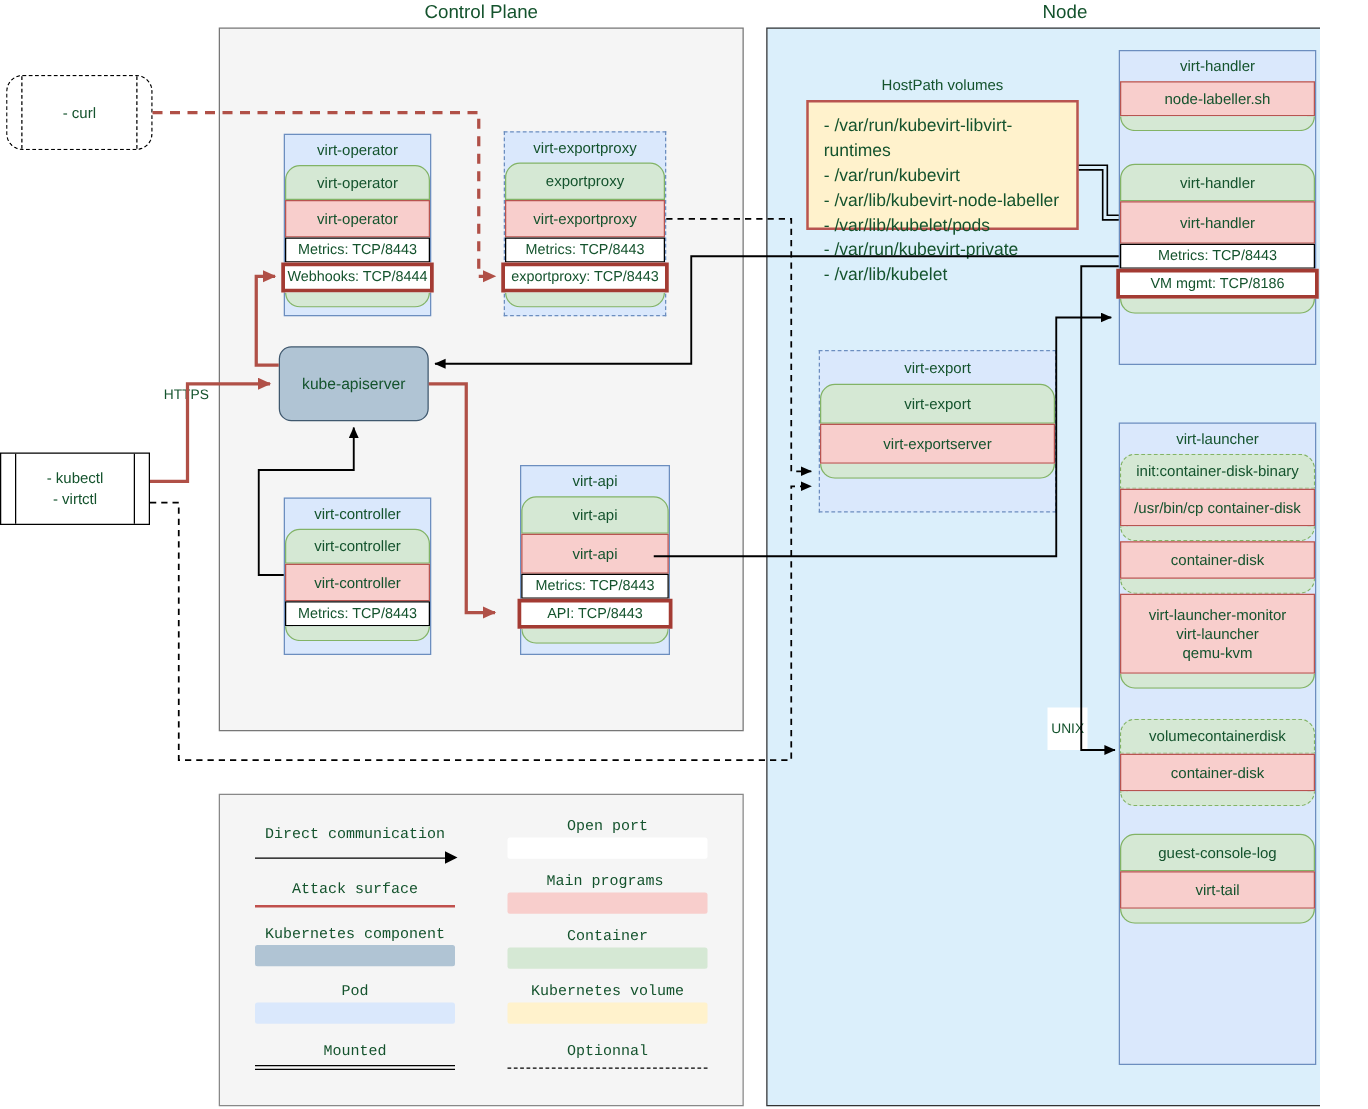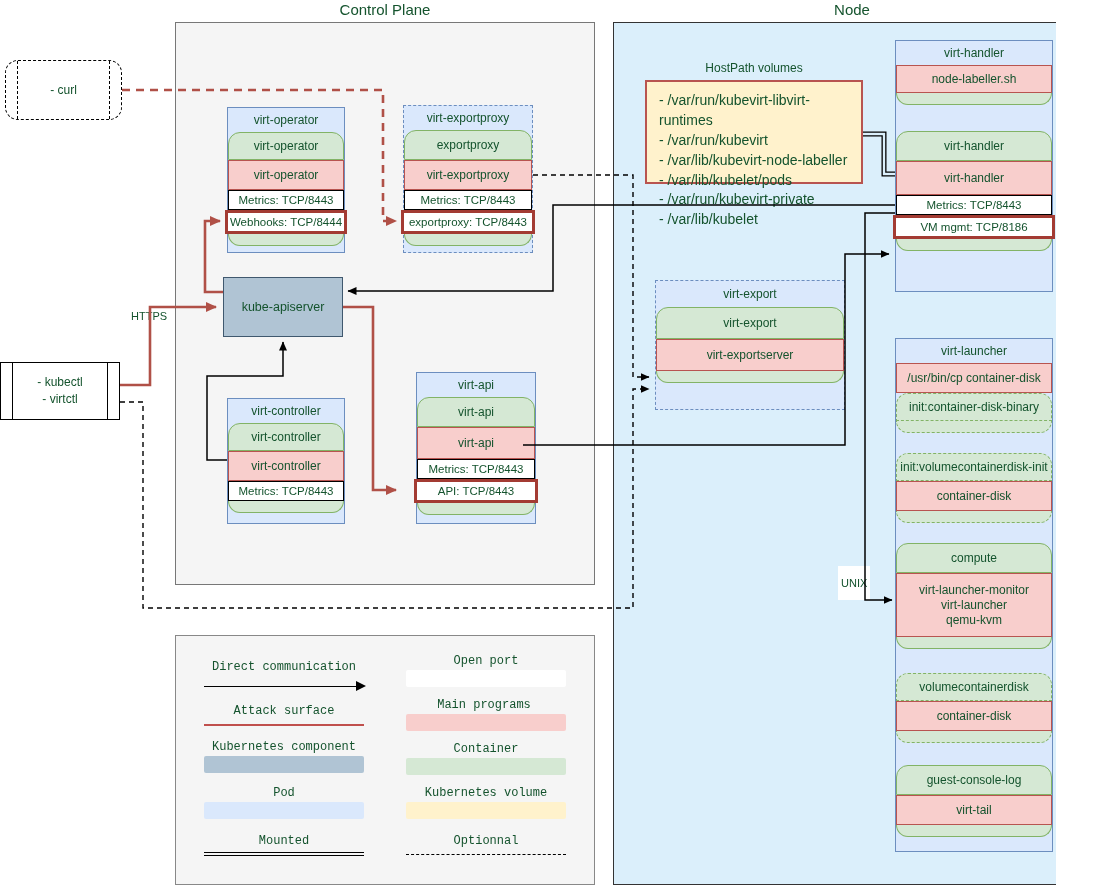--- a/index.html
+++ b/index.html
@@ -22,21 +22,21 @@
         text-align:center;font-size:12px;line-height:1.25;}
   .cont{background:#d5e8d4;border:1px solid #82b366;border-radius:12px 12px 0 0;}
   .cont.dashed{border-style:dashed;}
   .prog{background:#f8cecc;border:1px solid #b85450;border-bottom:1px solid #b85450;}
   .port{background:#fff;border:1px solid #000;font-size:11.5px;}
   .attack{background:#fff;border:3px solid #a33b33;font-size:11.5px;margin:0 -3px;}
   .sliver{height:11px;background:#d5e8d4;border:1px solid #82b366;border-top:none;border-radius:0 0 12px 12px;}
   .sliver.dashed{border-style:dashed;border-top:none;}
 
   .k8s{position:absolute;left:223px;top:277px;width:120px;height:60px;box-sizing:border-box;
-       background:#b0c4d4;border:1.5px solid #3f586e;border-radius:0;
+       background:#b0c4d4;border:1.5px solid #3f586e;border-radius:10px;
        display:flex;align-items:center;justify-content:center;font-size:12.5px;}
 
   .volume-box{position:absolute;left:645px;top:80px;width:218px;height:104px;box-sizing:border-box;
        background:#fff2cc;border:2px solid #b85450;padding:9px 0 0 12px;font-size:14px;line-height:1.42;}
 
   .proc{position:absolute;box-sizing:border-box;background:#fff;border:1px solid #000;
         display:flex;flex-direction:column;align-items:center;justify-content:center;font-size:12px;line-height:1.4;}
   .proc.dashed{border-style:dashed;}
   .proc-bar{position:absolute;top:0;bottom:0;width:0;}
   .proc-bar.l{left:11px;border-left:1px solid #000;}
@@ -149,27 +149,25 @@
 
   <div class="pod dashed" style="left:655px;top:280px;width:190px;height:130px;">
     <div class="pod-title" style="height:26px;line-height:26px;">virt-export</div>
     <div class="item cont" style="height:32px;">virt-export</div>
     <div class="item prog" style="height:32px;">virt-exportserver</div>
     <div class="sliver"></div>
   </div>
 
   <div class="pod" style="left:895px;top:338px;width:158px;height:514px;">
     <div class="pod-title">virt-launcher</div>
+    <div class="item cont dashed" style="height:28px;">init:container-disk-binary</div>
     <div class="item prog" style="height:30px;">/usr/bin/cp container-disk</div>
-    <div class="item cont dashed" style="height:28px;">init:container-disk-binary</div>
     <div class="sliver dashed"></div>
-    <div class="item cont dashed" style="height:28px;margin-top:20px;">init:volumecontainerdisk-init</div>
     <div class="item prog" style="height:30px;">container-disk</div>
     <div class="sliver dashed"></div>
-    <div class="item cont" style="height:30px;margin-top:20px;">compute</div>
     <div class="item prog" style="height:64px;">
       <span>virt-launcher-monitor</span>
       <span>virt-launcher</span>
       <span>qemu-kvm</span>
     </div>
     <div class="sliver"></div>
     <div class="item cont dashed" style="height:28px;margin-top:24px;">volumecontainerdisk</div>
     <div class="item prog" style="height:30px;">container-disk</div>
     <div class="sliver dashed"></div>
     <div class="item cont" style="height:30px;margin-top:22px;">guest-console-log</div>

